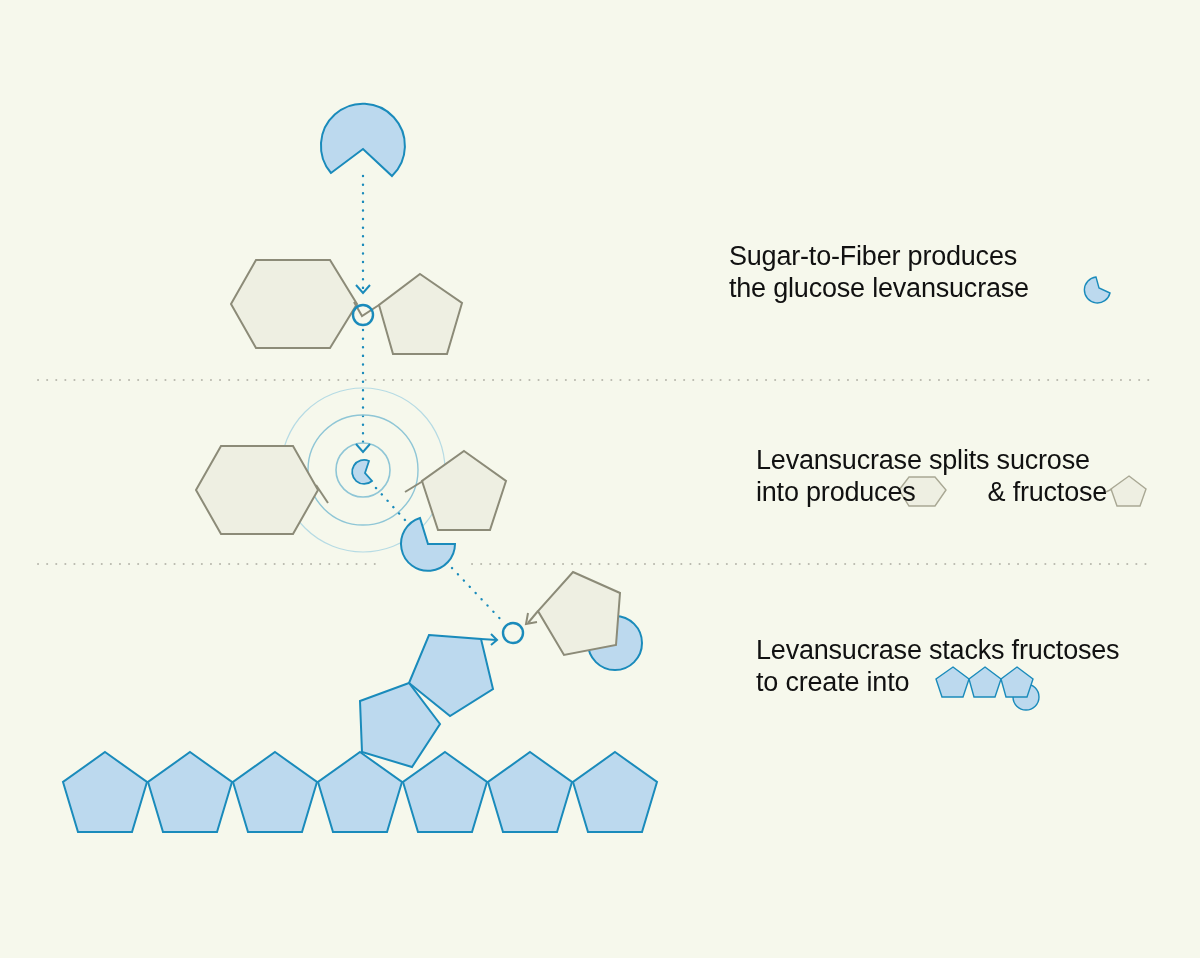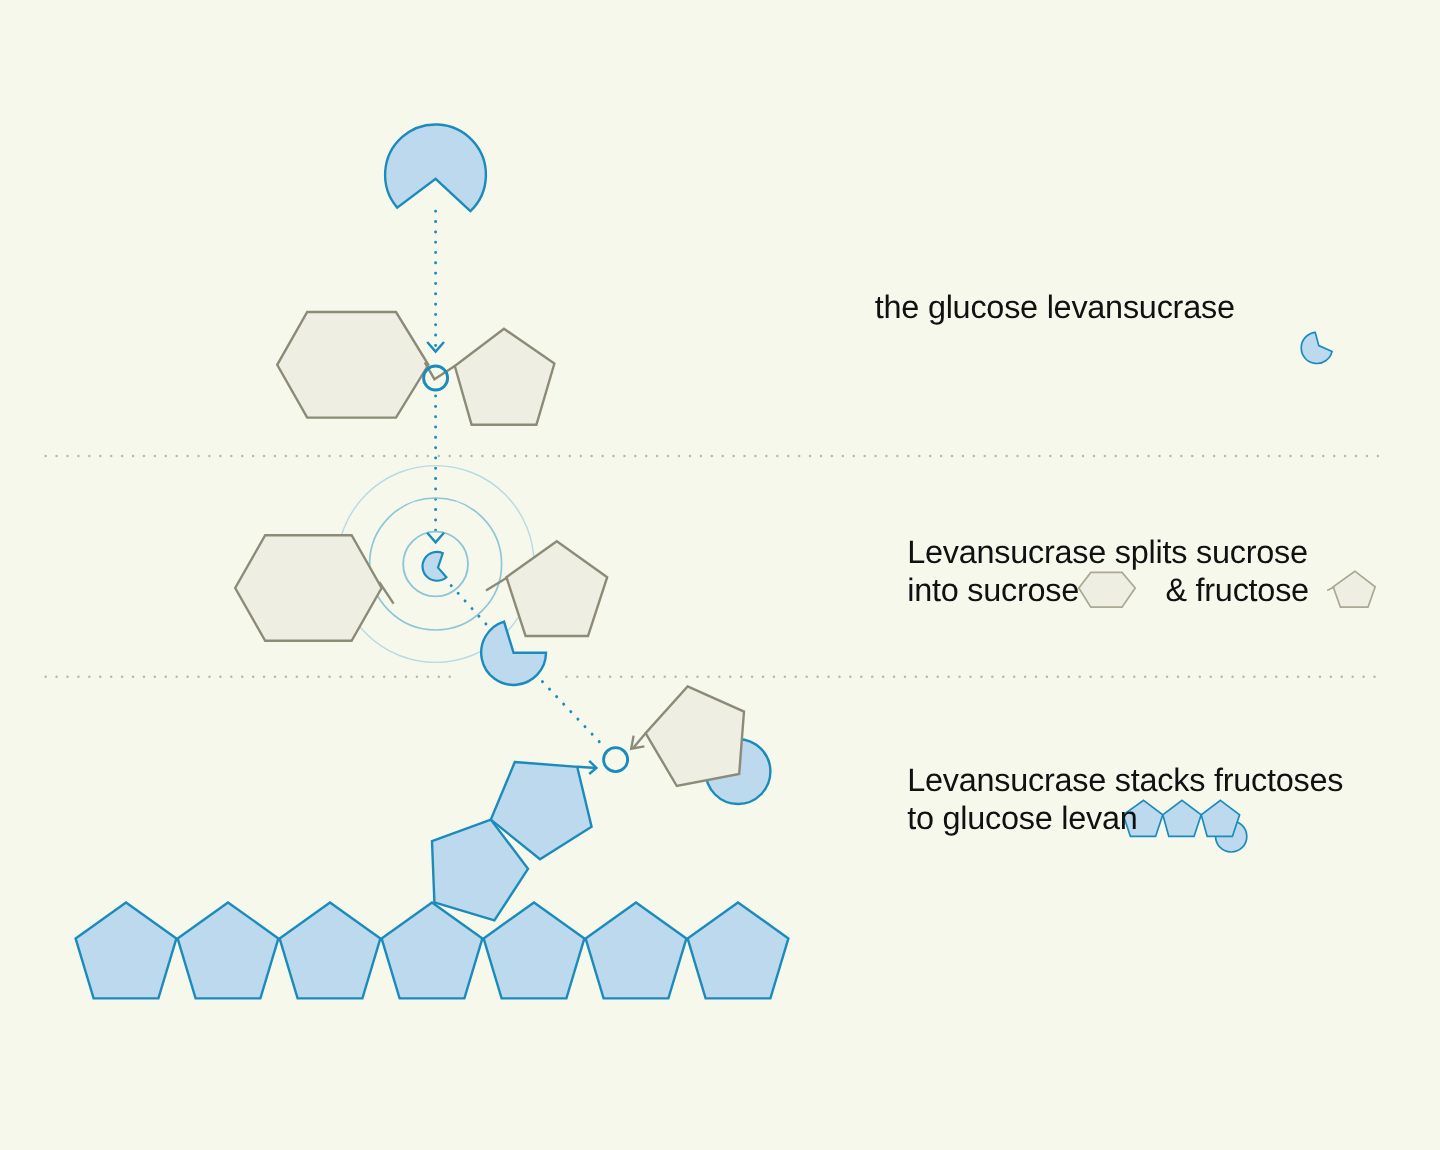--- a/index.html
+++ b/index.html
@@ -70,24 +70,25 @@
   <line x1="1106" y1="492" x2="1112" y2="489" stroke="#a9a894" stroke-width="1.4"></line>
   <g>
     <circle cx="1026" cy="697" r="13" fill="#bcd9ee" stroke="#1a8bbb" stroke-width="1.4"></circle>
     <polygon points="953,667 969,679 963,697 942,697 936,679" fill="#bcd9ee" stroke="#1a8bbb" stroke-width="1.4"></polygon>
     <polygon points="985,667 1001,679 995,697 974,697 969,679" fill="#bcd9ee" stroke="#1a8bbb" stroke-width="1.4"></polygon>
     <polygon points="1017,667 1033,679 1027,697 1006,697 1001,679" fill="#bcd9ee" stroke="#1a8bbb" stroke-width="1.4"></polygon>
   </g>
 </svg>
 
 <div class="caption" style="left:729px; top:240px;">
+  <span>Sugar-to-Fiber produces</span>
   <span>the glucose levansucrase</span>
 </div>
 <div class="caption" style="left:756px; top:444px;">
   <span>Levansucrase splits sucrose</span>
   <span style="display:block;">
-    <span style="display:inline">into sucrose</span><span style="display:inline-block;width:72px"></span><span style="display:inline">&amp; fructose</span>
+    <span style="display:inline">into produces</span><span style="display:inline-block;width:72px"></span><span style="display:inline">&amp; fructose</span>
   </span>
 </div>
 <div class="caption" style="left:726px; top:634px;margin-left:30px;">
   <span>Levansucrase stacks fructoses</span>
-  <span>to glucose levan</span>
+  <span>to create into</span>
 </div>
 
 </body></html>

